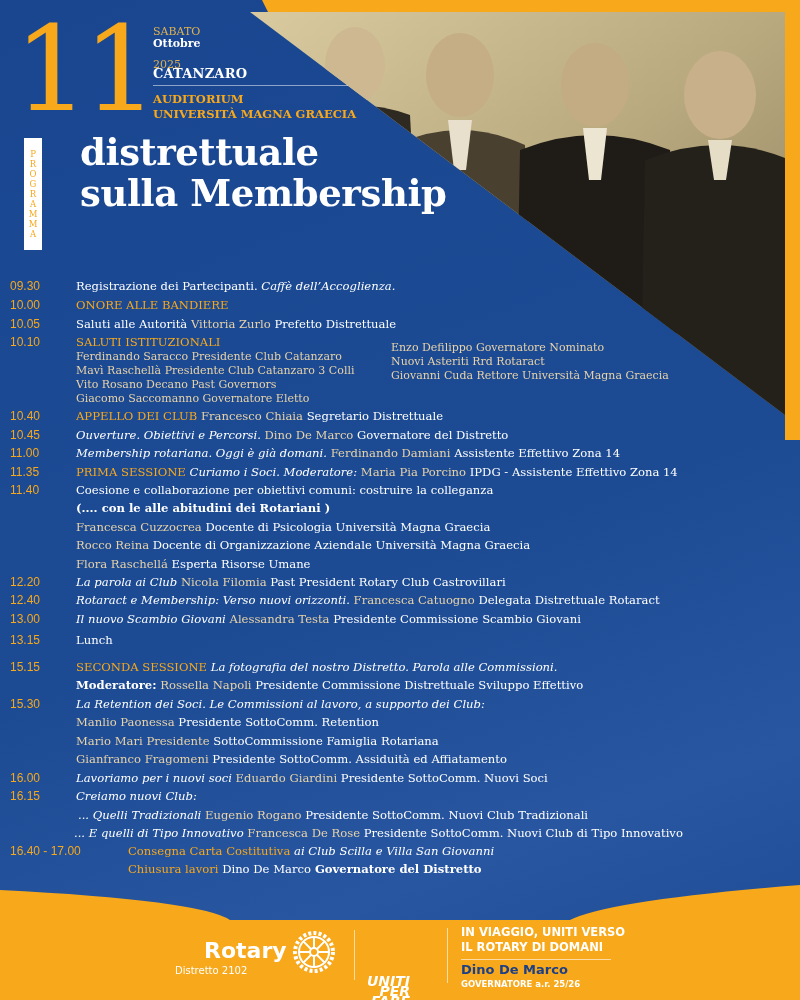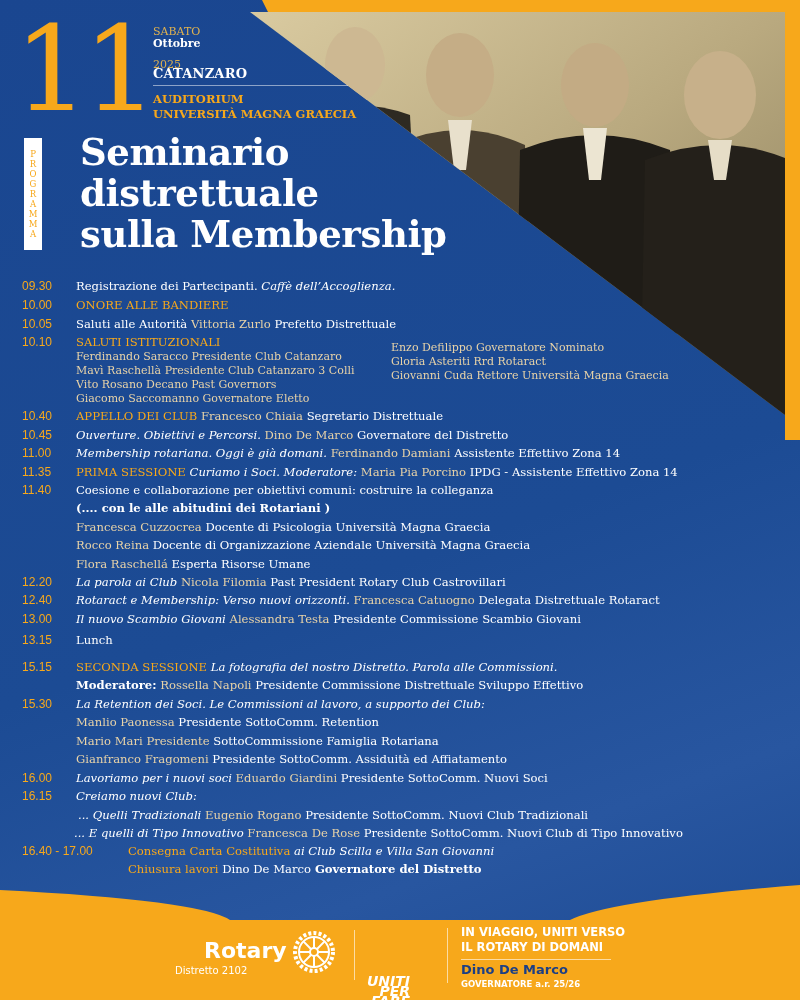--- a/index.html
+++ b/index.html
@@ -23,21 +23,21 @@
   .city-rule { position: absolute; left: 153px; top: 85px; width: 195px; height: 1px; background: rgba(255,255,255,0.5); }
   .venue { position: absolute; left: 153px; top: 92px; font-size: 11.5px; font-weight: bold; color: #f7a81b; line-height: 15px; }
 
   .prog-box { position: absolute; left: 24px; top: 138px; width: 18px; height: 112px; background: #fff; display: flex; flex-direction: column; align-items: center; justify-content: center; }
   .prog-box span { font-size: 8.5px; line-height: 10px; color: #f7a81b; display: block; }
 
   .title { position: absolute; left: 80px; top: 132px; font-size: 37px; line-height: 41px; font-weight: bold; color: #fff; letter-spacing: -0.4px; }
 
   .agenda { position: absolute; left: 0; top: 270px; width: 800px; }
   .row { position: absolute; left: 0; white-space: nowrap; font-size: 11.6px; color: #fff; }
-  .time { position: absolute; left: 22px; color: #f7a81b; font-family: "Liberation Sans Narrow", "Liberation Sans", sans-serif; font-size: 12px; }
+  .time { position: absolute; left: 10px; color: #f7a81b; font-family: "Liberation Sans Narrow", "Liberation Sans", sans-serif; font-size: 12px; }
   .txt { position: absolute; left: 76px; }
   .gold { color: #f7a81b; }
   .tan { color: #e8d3a8; }
   .it { font-style: italic; }
   .bold { font-weight: bold; }
   .sub { font-size: 11px; color: #e8d3a8; }
 
   .f-rotary { position: absolute; left: 204px; top: 938px; font-family: "DejaVu Sans", sans-serif; font-weight: bold; font-size: 22px; color: #fff; }
   .f-district { position: absolute; left: 175px; top: 965px; font-family: "DejaVu Sans", sans-serif; font-size: 10px; color: #fff; }
   .f-wheel { position: absolute; left: 290px; top: 928px; width: 48px; height: 48px; }
@@ -108,21 +108,20 @@
   <span>O</span>
   <span>G</span>
   <span>R</span>
   <span>A</span>
   <span>M</span>
   <span>M</span>
   <span>A</span>
 </div>
 
 <div class="title">
-  <div>Seminario</div>
   <div>distrettuale</div>
   <div>sulla Membership</div>
 </div>
 
 <div id="agenda" class="agenda">
     <div class="row" style="top: 9px;">
       <span class="time">09.30</span>
       <span class="txt"><span>Registrazione dei Partecipanti. </span><span class="it">Caffè dell’Accoglienza.</span></span>
     </div>
     <div class="row" style="top: 28px;">
@@ -224,21 +223,21 @@
       <span class="txt" style="left: 128px;"><span class="gold">Consegna Carta Costitutiva</span><span class="it"> ai Club Scilla e Villa San Giovanni</span></span>
     </div>
     <div class="row" style="top: 592px;">
       <span class="txt" style="left: 128px;"><span class="gold">Chiusura lavori</span><span> Dino De Marco</span><span class="bold"> Governatore del Distretto</span></span>
     </div>
     <div class="row sub" style="top: 80px; left: 76px;">Ferdinando Saracco Presidente Club Catanzaro</div>
     <div class="row sub" style="top: 94px; left: 76px;">Mavì Raschellà Presidente Club Catanzaro 3 Colli</div>
     <div class="row sub" style="top: 108px; left: 76px;">Vito Rosano Decano Past Governors</div>
     <div class="row sub" style="top: 122px; left: 76px;">Giacomo Saccomanno Governatore Eletto</div>
     <div class="row sub" style="top: 71px; left: 391px;">Enzo Defilippo Governatore Nominato</div>
-    <div class="row sub" style="top: 85px; left: 391px;">Gloria Asteriti Rrd Rotaract</div>
+    <div class="row sub" style="top: 85px; left: 391px;">Nuovi Asteriti Rrd Rotaract</div>
     <div class="row sub" style="top: 99px; left: 391px;">Giovanni Cuda Rettore Università Magna Graecia</div>
   </div>
 
 <svg class="footer" viewBox="0 0 800 120" width="800" height="120">
   <path d="M0,10 Q200,20 230,40 L570,40 Q610,20 800,5 L800,120 L0,120 Z" fill="#f7a81b"></path>
 </svg>
 <div class="f-rotary">Rotary</div>
 <div class="f-district">Distretto 2102</div>
 <svg class="f-wheel" viewBox="0 0 48 48">
   <g fill="none" stroke="#fff">

